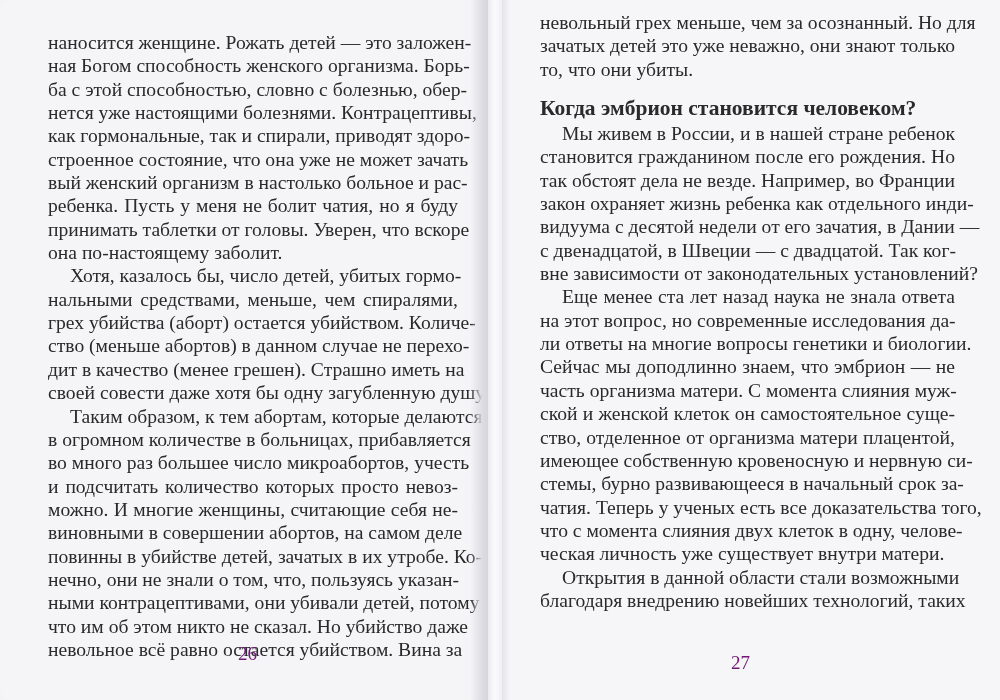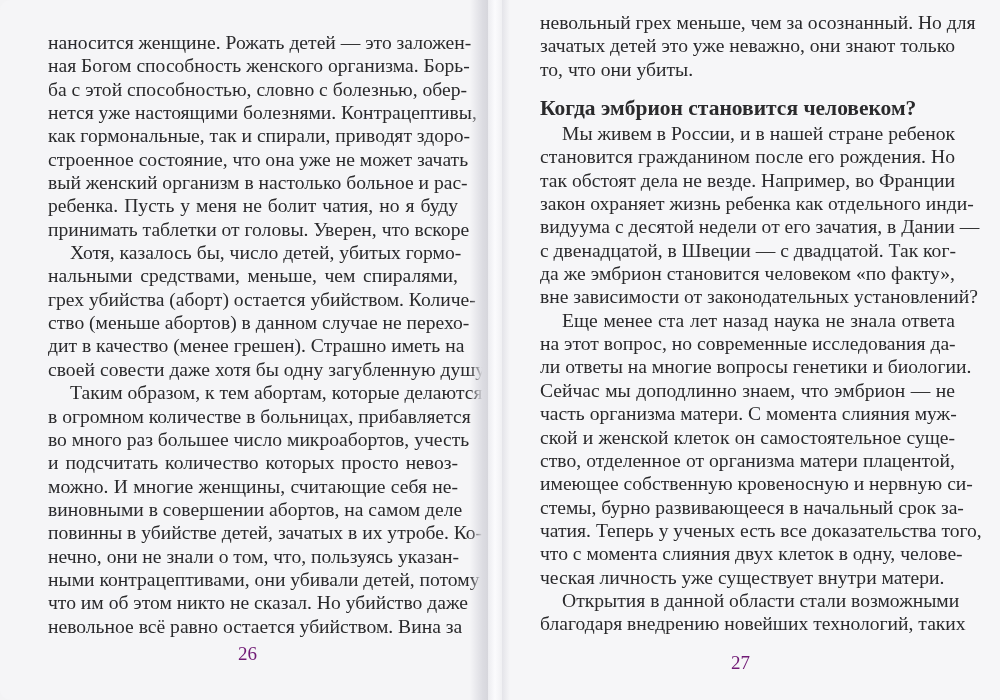--- a/index.html
+++ b/index.html
@@ -97,20 +97,21 @@
     <div class="text-block" id="left-text">
         <span class="line">наносится женщине. Рожать детей — это заложен-</span>
         <span class="line">ная Богом способность женского организма. Борь-</span>
         <span class="line">ба с этой способностью, словно с болезнью, обер-</span>
         <span class="line">нется уже настоящими болезнями. Контрацептивы,</span>
         <span class="line">как гормональные, так и спирали, приводят здоро-</span>
         <span class="line">строенное состояние, что она уже не может зачать</span>
         <span class="line">вый женский организм в настолько больное и рас-</span>
         <span class="line">ребенка. Пусть у меня не болит чатия, но я буду</span>
         <span class="line">принимать таблетки от головы. Уверен, что вскоре</span>
+        <span class="line last">она по-настоящему заболит.</span>
         <span class="line indent">Хотя, казалось бы, число детей, убитых гормо-</span>
         <span class="line">нальными средствами, меньше, чем спиралями,</span>
         <span class="line">грех убийства (аборт) остается убийством. Количе-</span>
         <span class="line">ство (меньше абортов) в данном случае не перехо-</span>
         <span class="line">дит в качество (менее грешен). Страшно иметь на</span>
         <span class="line">своей совести даже хотя бы одну загубленную душу.</span>
         <span class="line indent">Таким образом, к тем абортам, которые делаются</span>
         <span class="line">в огромном количестве в больницах, прибавляется</span>
         <span class="line">во много раз большее число микроабортов, учесть</span>
         <span class="line">и подсчитать количество которых просто невоз-</span>
@@ -136,21 +137,20 @@
           <span class="line last">то, что они убиты.</span>
         </div>
       <div class="heading">Когда эмбрион становится человеком?</div>
       <div id="right-body">
           <span class="line indent">Мы живем в России, и в нашей стране ребенок</span>
           <span class="line">становится гражданином после его рождения. Но</span>
           <span class="line">так обстоят дела не везде. Например, во Франции</span>
           <span class="line">закон охраняет жизнь ребенка как отдельного инди-</span>
           <span class="line">видуума с десятой недели от его зачатия, в Дании —</span>
           <span class="line">с двенадцатой, в Швеции — с двадцатой. Так ког-</span>
-          <span class="line">да же эмбрион становится человеком «по факту»,</span>
           <span class="line">вне зависимости от законодательных установлений?</span>
           <span class="line indent">Еще менее ста лет назад наука не знала ответа</span>
           <span class="line">на этот вопрос, но современные исследования да-</span>
           <span class="line">ли ответы на многие вопросы генетики и биологии.</span>
           <span class="line">Сейчас мы доподлинно знаем, что эмбрион — не</span>
           <span class="line">часть организма матери. С момента слияния муж-</span>
           <span class="line">ской и женской клеток он самостоятельное суще-</span>
           <span class="line">ство, отделенное от организма матери плацентой,</span>
           <span class="line">имеющее собственную кровеносную и нервную си-</span>
           <span class="line">стемы, бурно развивающееся в начальный срок за-</span>

